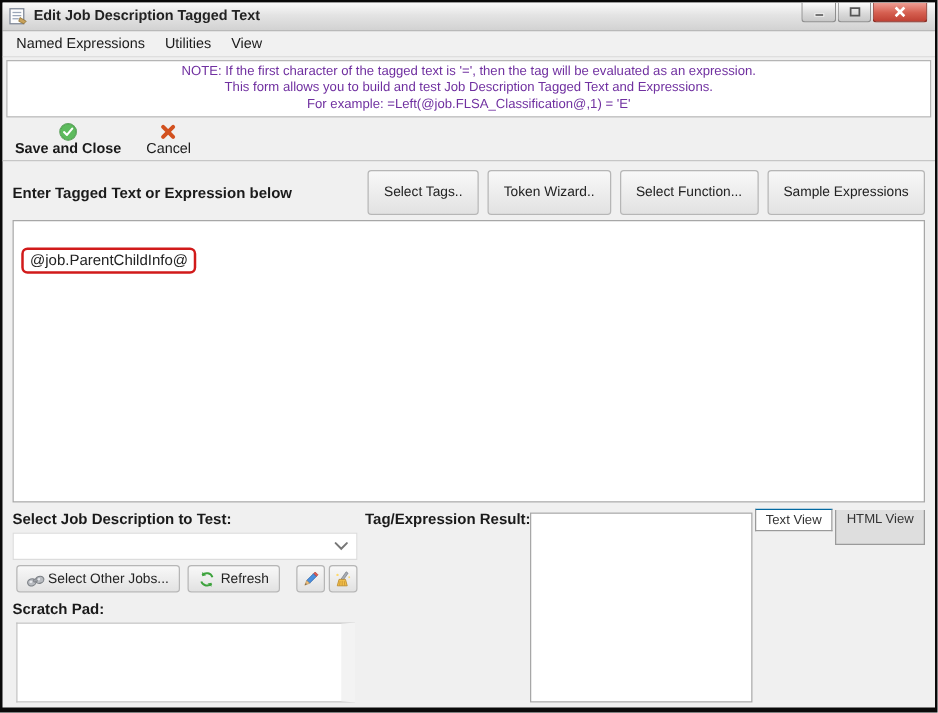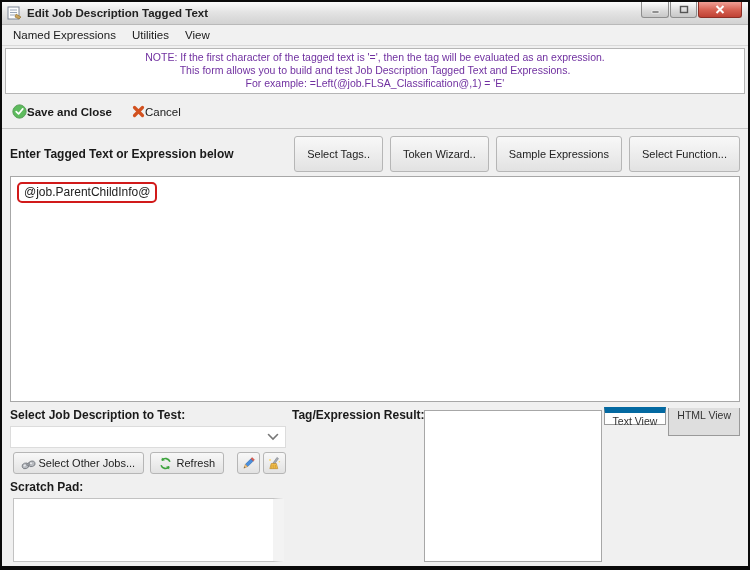--- a/index.html
+++ b/index.html
@@ -70,21 +70,21 @@
     color: #7030a0;
   }
   
   .toolbar {
     height: 33px; flex: 0 0 33px;
     background: #f0f0f0;
     border-bottom: 1px solid #c6c6c6;
     display: flex; align-items: center;
     padding: 1px 10px 2px; gap: 20px;
   }
-  .tool-item { display: flex; flex-direction: row; align-items: center; cursor: default; text-align: right; }
+  .tool-item { display: flex; flex-direction: column; align-items: center; cursor: default; text-align: right; }
   .tool-item .t-icon { height: 15px; margin-bottom: 0px; }
   .tool-label { font-size: 11.5px; }
   .tool-label.bold { font-weight: bold; }
   
   .main { flex: 1; padding: 5px 8px 4px; display: flex; flex-direction: column; }
   .editor-header {
     display: flex; align-items: center; margin: 2px 0 4px;
   }
   .editor-label { font-weight: bold; font-size: 12px; flex: 1; }
   .editor-buttons { display: flex; gap: 7px; }
@@ -98,21 +98,21 @@
     padding: 3px 12px;
     height: 36px;
     line-height: 13px;
     cursor: default;
     white-space: nowrap;
   }
   .editor-box {
     height: 226px; flex: 0 0 226px;
     background: #fff;
     border: 1px solid #a7a7a7;
-    padding: 5px 6px;
+    padding: 21px 6px;
     overflow: hidden;
   }
   .tag-highlight {
     display: inline-block;
     border: 2px solid #d11a1a;
     border-radius: 5px;
     padding: 1px 5px 2px;
     font-size: 12px;
     color: #222;
   }
@@ -177,21 +177,21 @@
     background: #dedede;
     color: #333;
     cursor: default;
     height: 28px;
   }
   .tab.active {
     background: #fff;
     height: 18px;
     margin-top: -1px;
     padding-top: 2px;
-    border-top: 6px solid #0369a1;
+    border-top: 1px solid #0369a1;
     position: relative; z-index: 2;
   }
   .tab + .tab { margin-left: 2px; }
 </style>
 </head>
 <body>
 
 <div class="window">
 
   <div class="title-bar">
@@ -253,22 +253,22 @@
     </div>
   </div>
 
   <div class="main">
 
     <div class="editor-header">
       <span class="editor-label">Enter Tagged Text or Expression below</span>
       <div class="editor-buttons">
         <button class="btn">Select Tags..</button>
         <button class="btn">Token Wizard..</button>
+        <button class="btn">Select Function...</button>
         <button class="btn">Sample Expressions</button>
-        <button class="btn">Select Function...</button>
       </div>
     </div>
 
     <div class="editor-box">
       <span class="tag-highlight">
         <span>@job.ParentChildInfo@</span>
       </span>
     </div>
 
     <div class="bottom">

